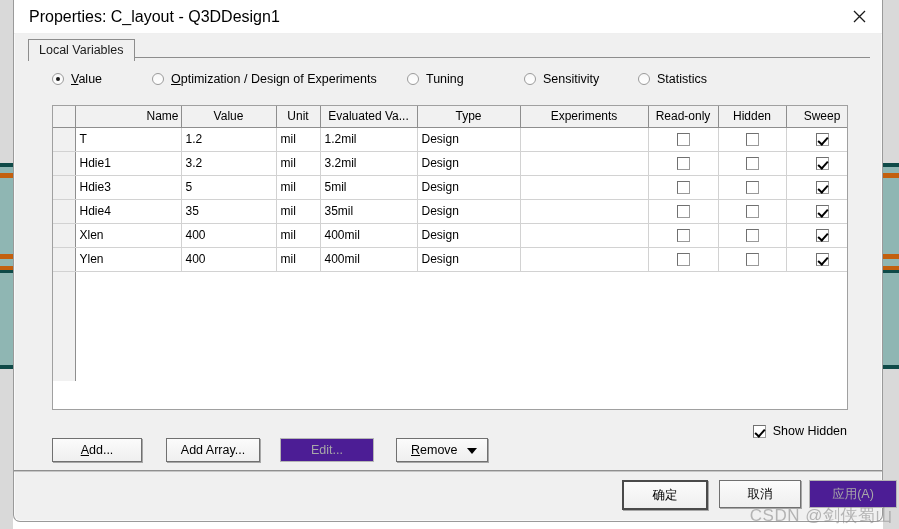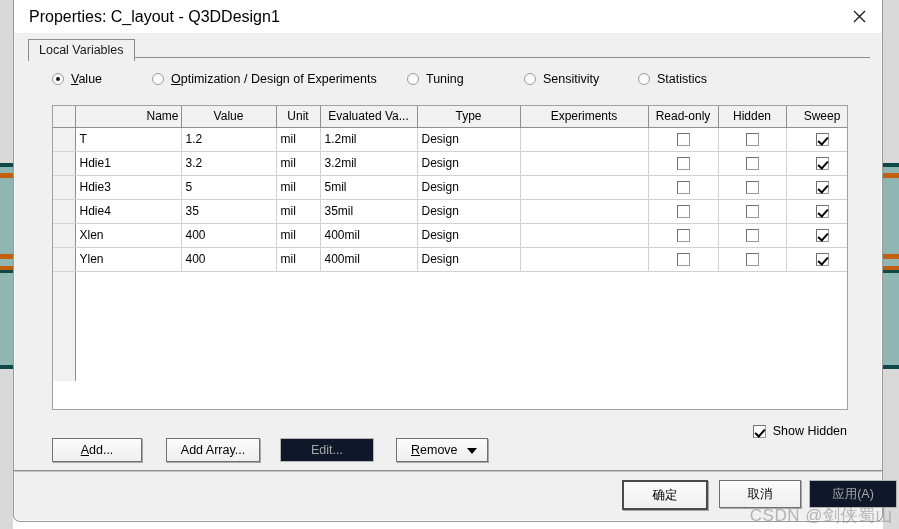--- a/index.html
+++ b/index.html
@@ -255,21 +255,21 @@
     display: flex;
     align-items: center;
     justify-content: center;
     white-space: nowrap;
     cursor: default;
     box-shadow: 1px 1px 0 rgba(0,0,0,0.30);
   }
   .btn.disabled {
     color: #a8a8a8;
     border-color: #b5b5b5;
-    background: #0f172a;
+    background: #4c1d95;
     box-shadow: none;
   }
   .btn.default {
     border: 2px solid #4a4a4a;
   }
   .btn u { text-decoration: underline; }
 
   #btn-add        { left: 38px;  top: 438px; width: 90px;  height: 24px; }
   #btn-add-array  { left: 152px; top: 438px; width: 94px;  height: 24px; }
   #btn-edit       { left: 266px; top: 438px; width: 94px;  height: 24px; }

